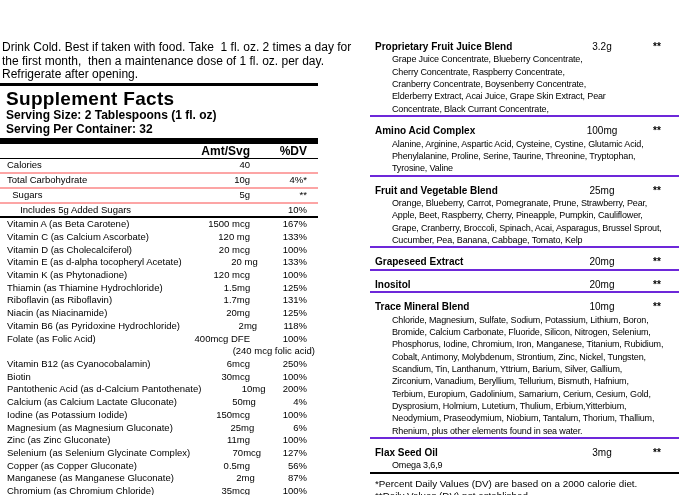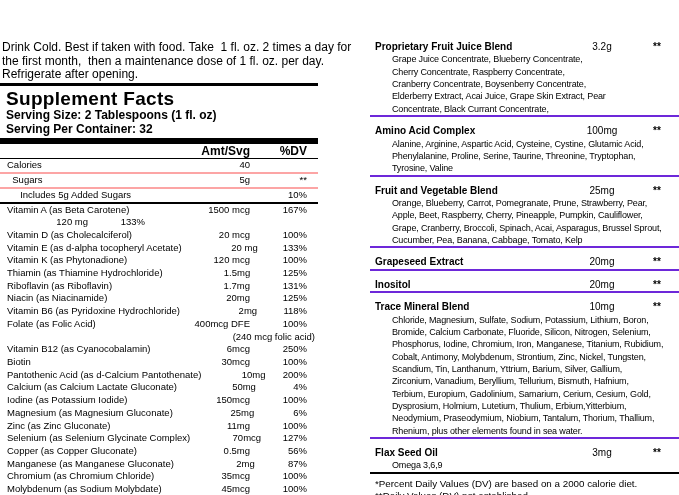--- a/index.html
+++ b/index.html
@@ -72,20 +72,27 @@
 
     <div class="lrow">
         <div class="lrow-main">
           <span class="nm">Calories</span>
           <span class="amt">40</span>
           <span class="dv"></span>
         </div>
       </div>
         <div class="lrow">
         <div class="lrow-main">
+          <span class="nm">Total Carbohydrate</span>
+          <span class="amt">10g</span>
+          <span class="dv">4%*</span>
+        </div>
+      </div>
+        <div class="lrow">
+        <div class="lrow-main">
           <span class="nm">  Sugars</span>
           <span class="amt">5g</span>
           <span class="dv">**</span>
         </div>
       </div>
         <div class="lrow">
         <div class="lrow-main">
           <span class="nm">     Includes 5g Added Sugars</span>
           <span class="amt"></span>
           <span class="dv">10%</span>
@@ -98,20 +105,21 @@
     <div class="lrow">
         <div class="lrow-main">
           <span class="nm">Vitamin A (as Beta Carotene)</span>
           <span class="amt">1500 mcg</span>
           <span class="dv">167%</span>
         </div>
 
       </div>
         <div class="lrow">
         <div class="lrow-main">
+          <span class="nm">Vitamin C (as Calcium Ascorbate)</span>
           <span class="amt">120 mg</span>
           <span class="dv">133%</span>
         </div>
 
       </div>
         <div class="lrow">
         <div class="lrow-main">
           <span class="nm">Vitamin D (as Cholecalciferol)</span>
           <span class="amt">20 mcg</span>
           <span class="dv">100%</span>

